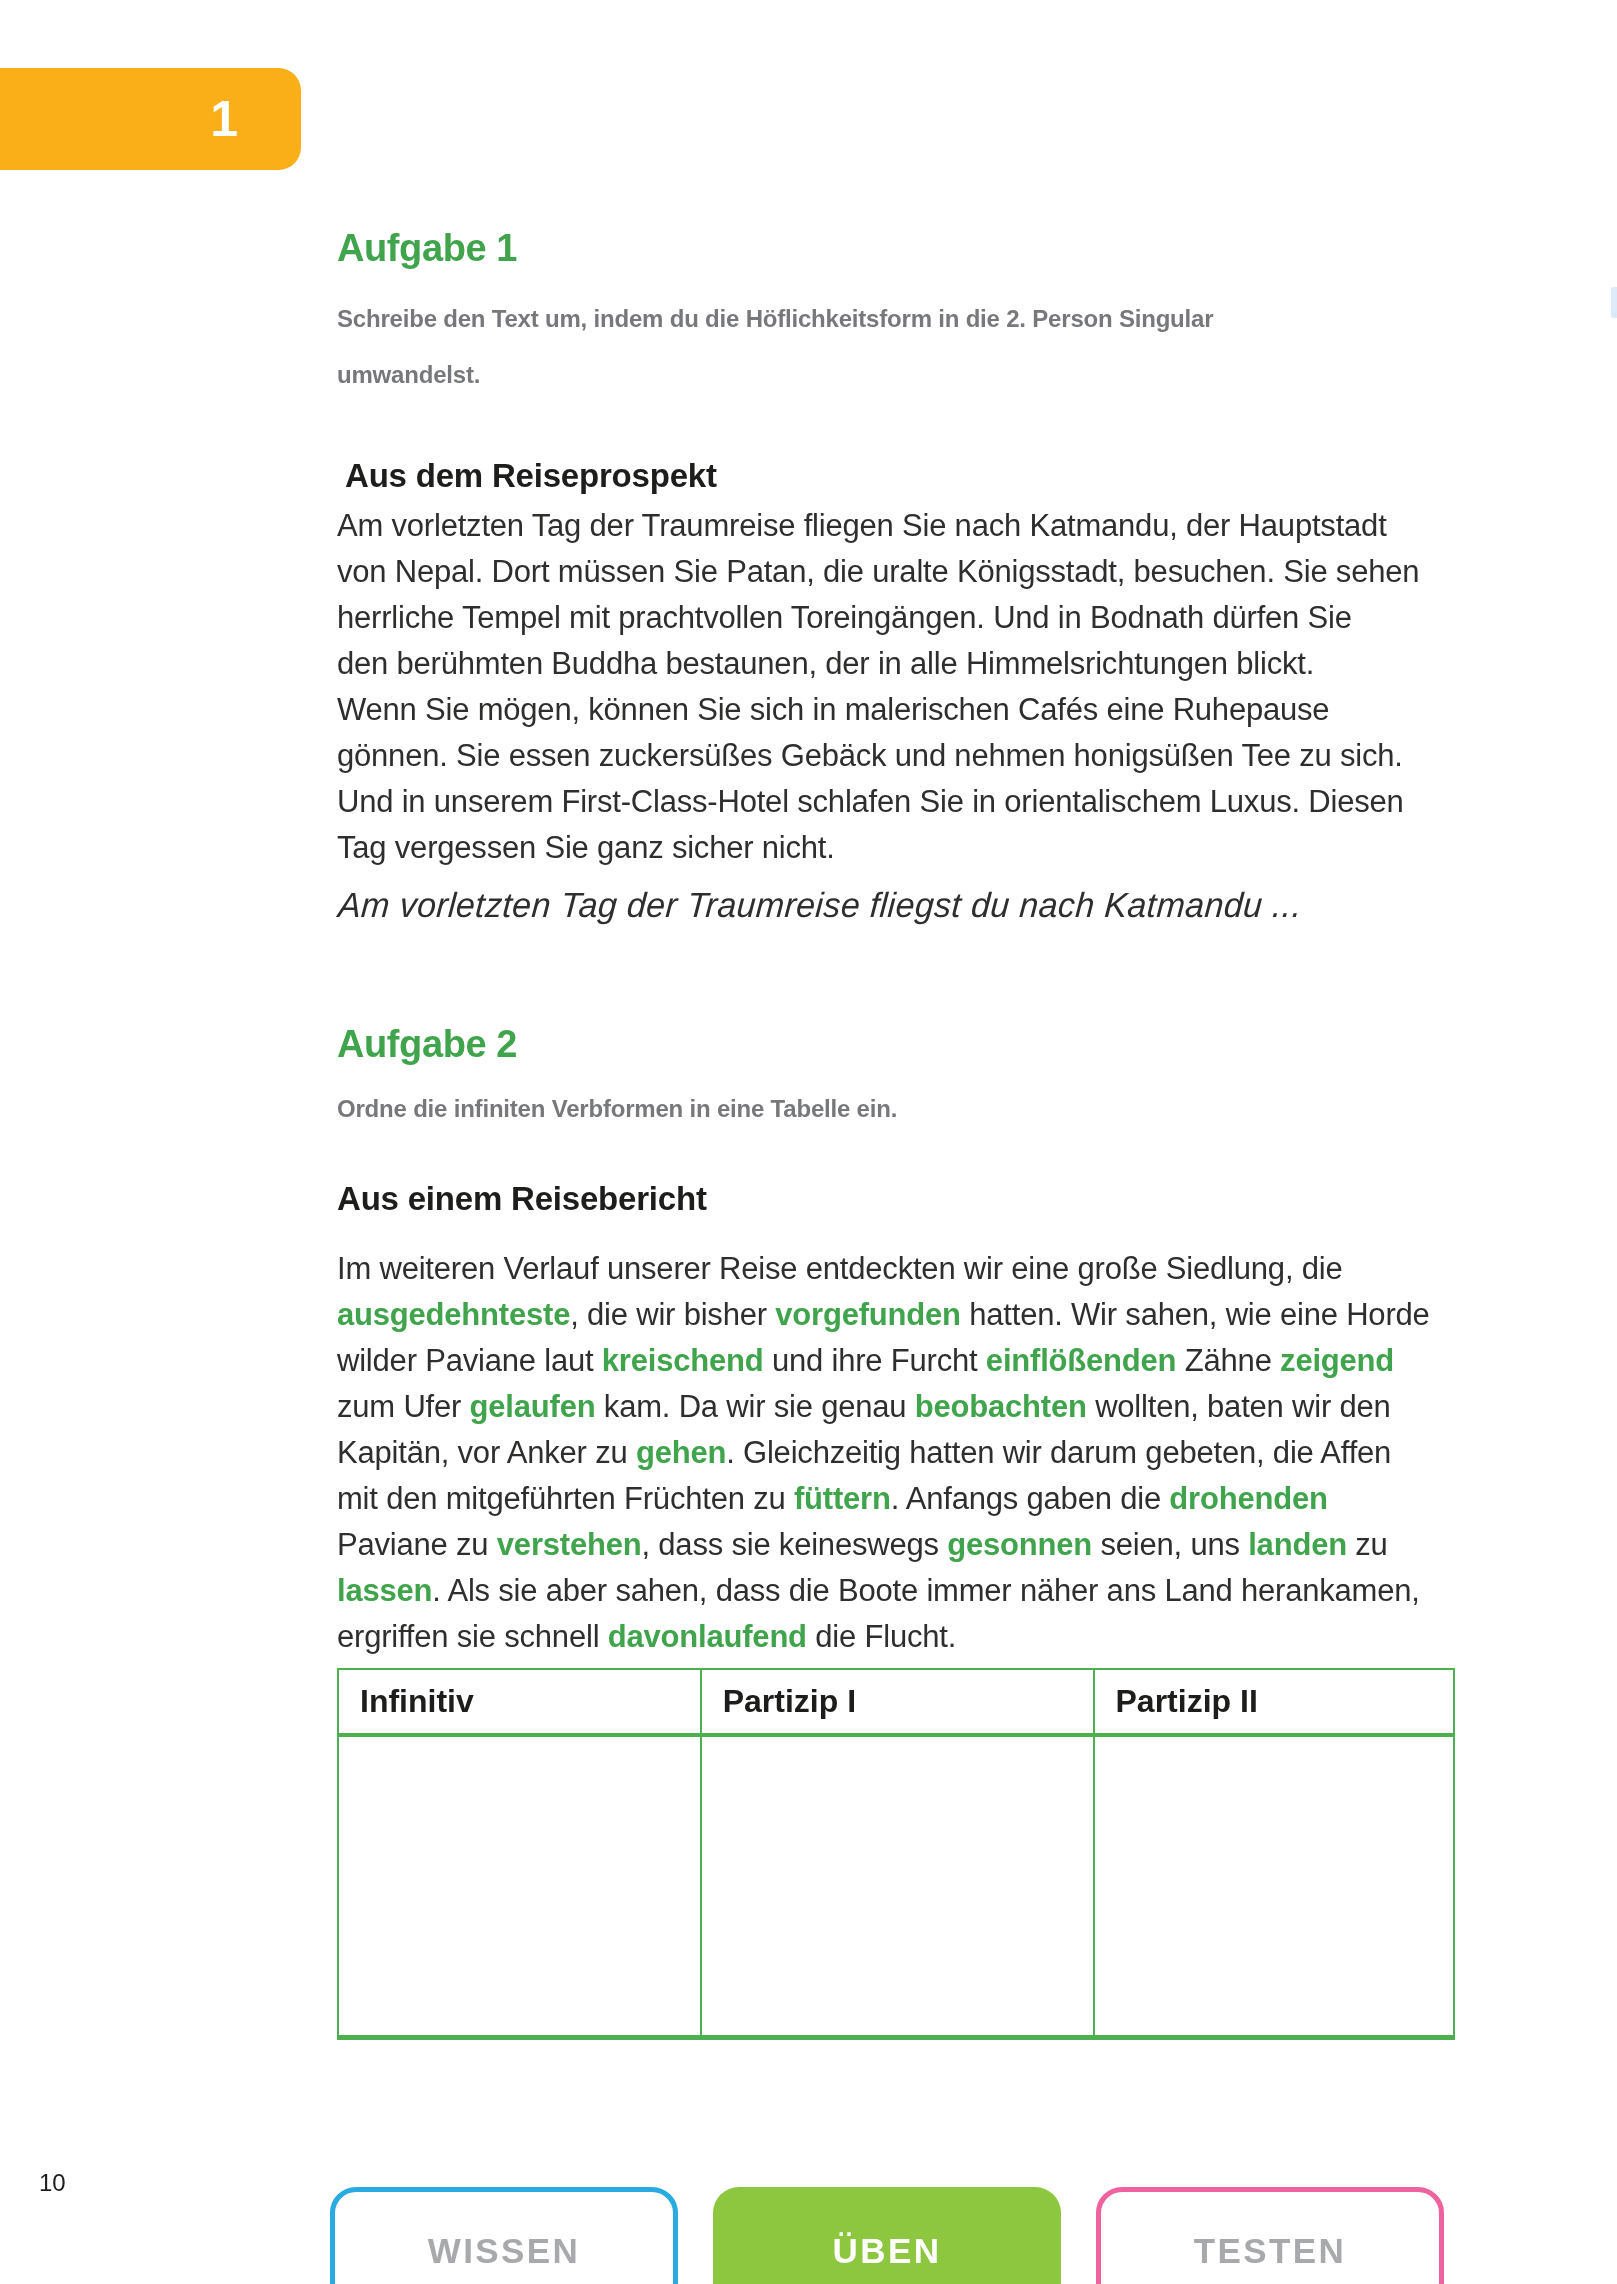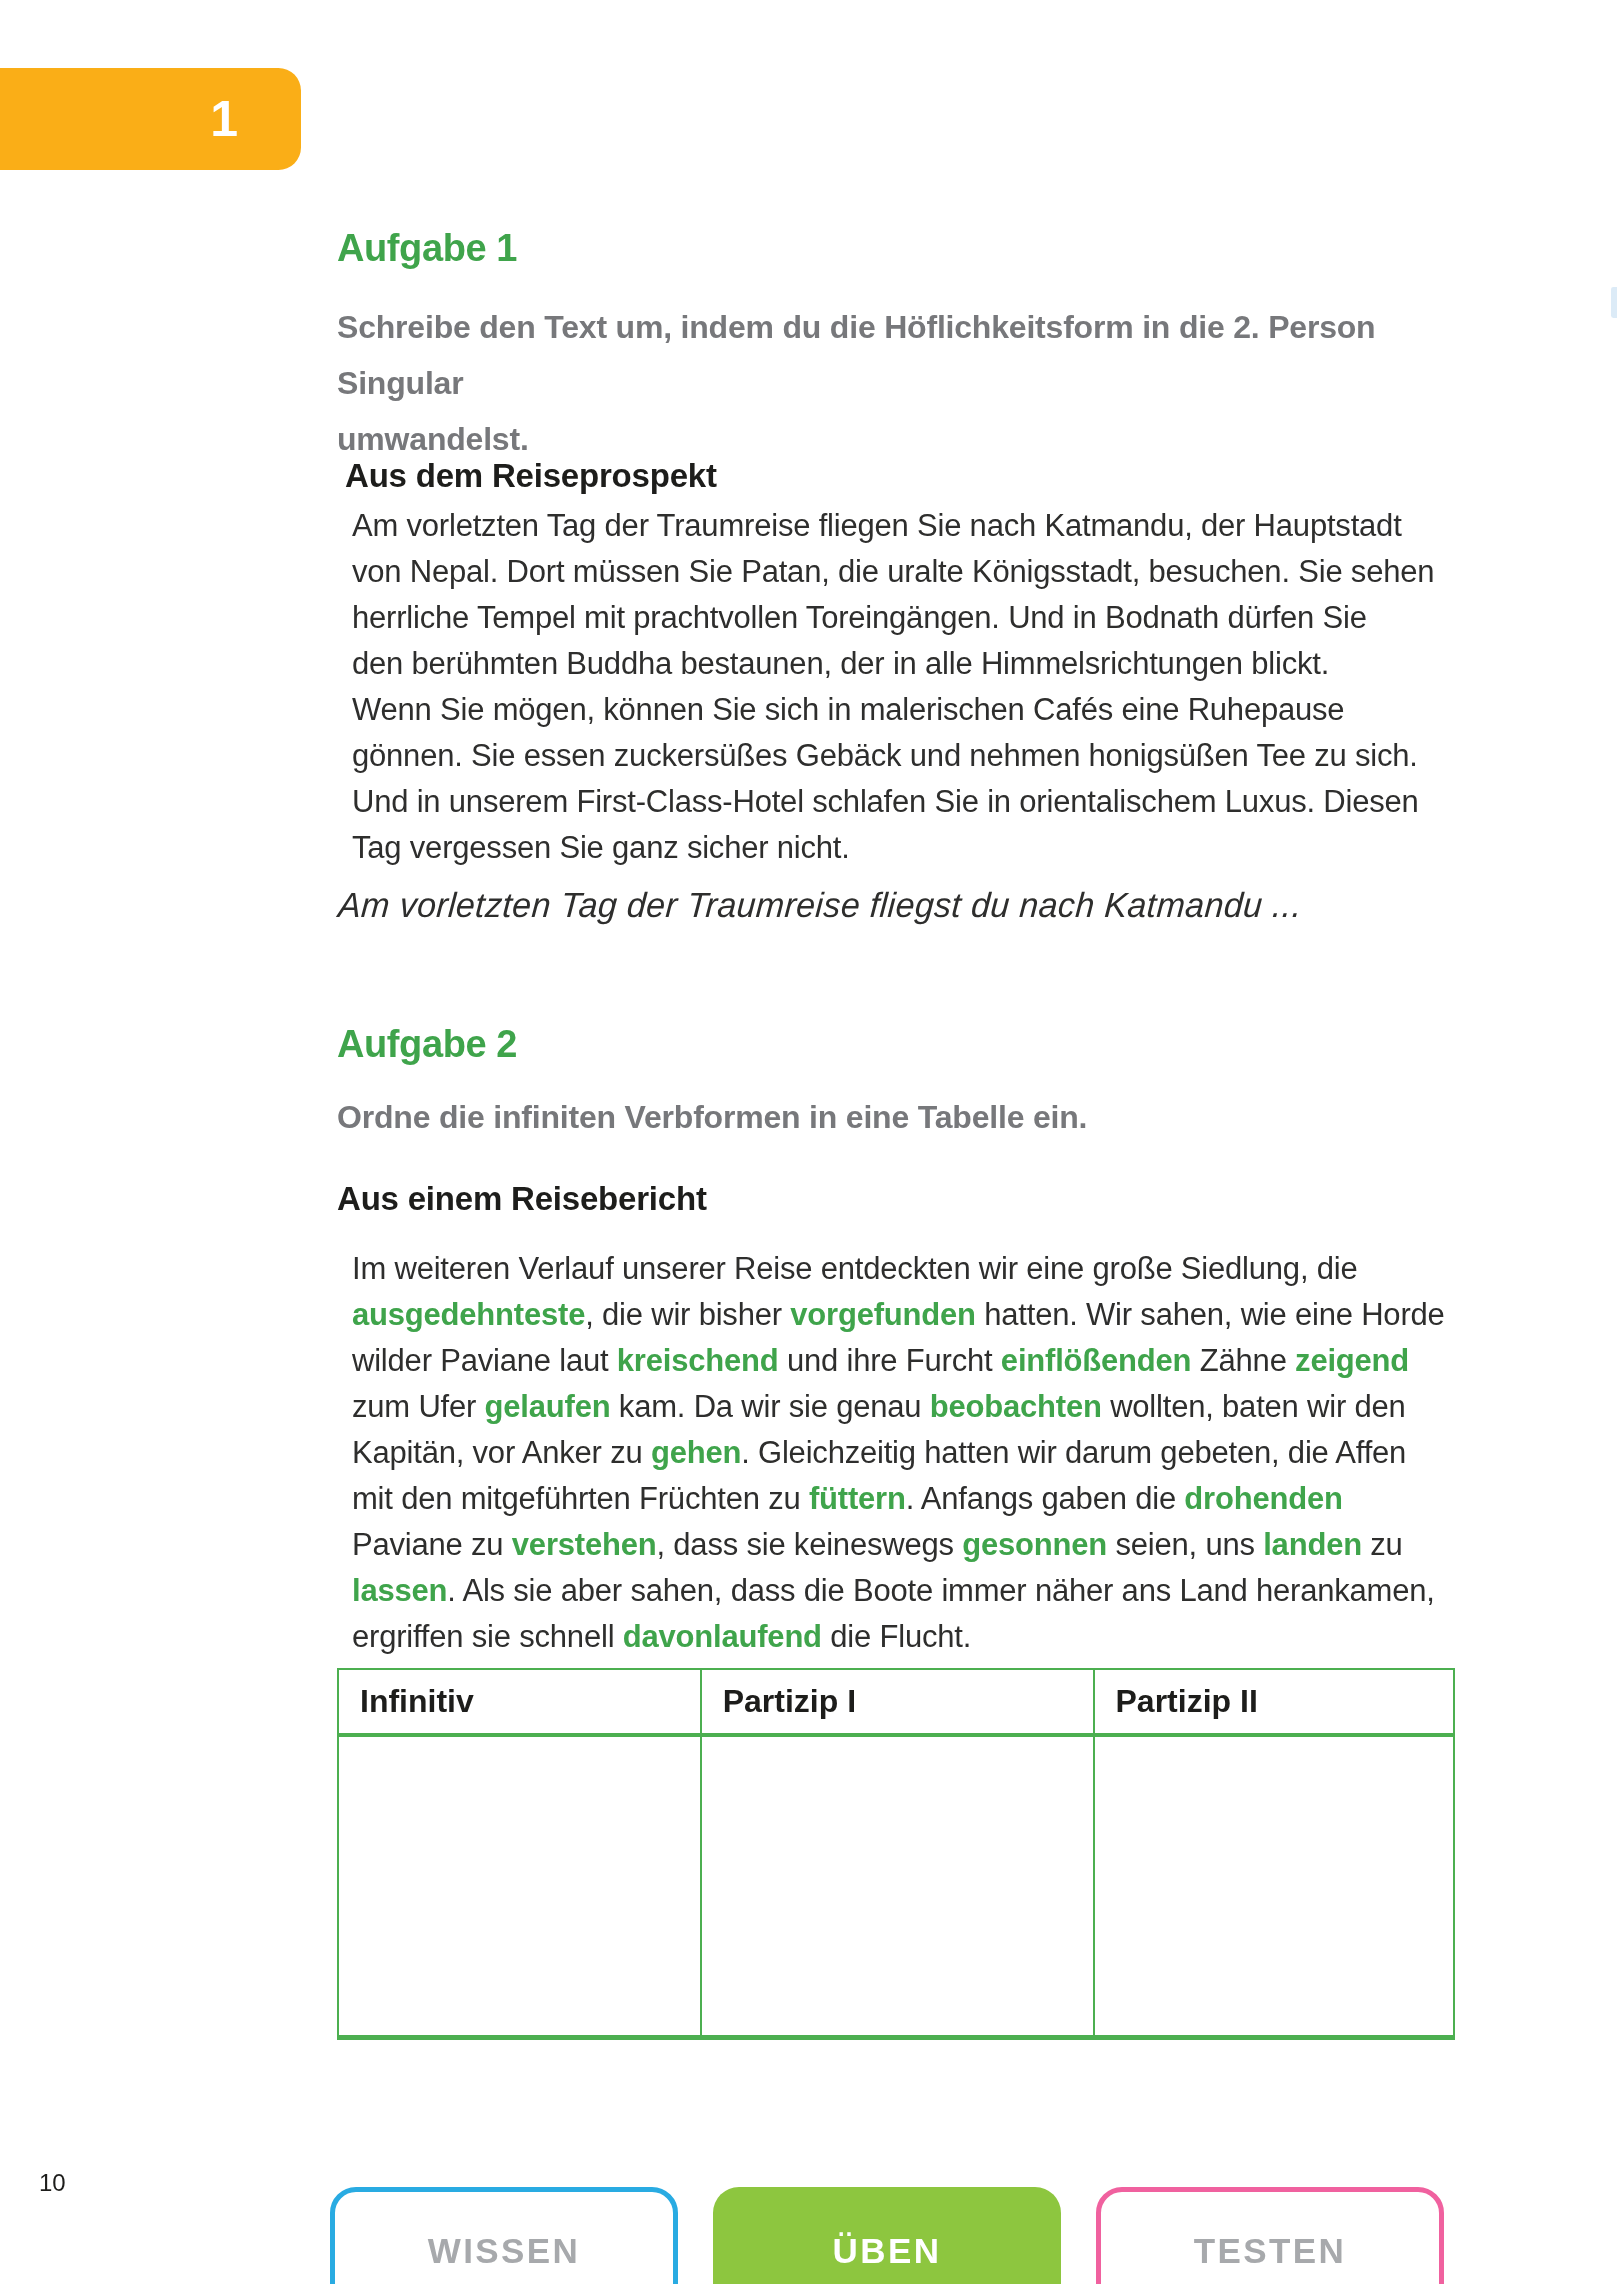--- a/index.html
+++ b/index.html
@@ -34,30 +34,30 @@
 
   .content { position: absolute; left: 337px; top: 0; width: 1118px; }
 
   .task-heading {
     position: absolute; left: 0;
     font-size: 38px; font-weight: bold; color: #3FA44B;
     letter-spacing: -0.4px; white-space: nowrap;
   }
   .instruction {
     position: absolute; left: 0; width: 1128px;
-    font-size: 32px; font-weight: bold; color: #77787b;
+    font-size: 24px; font-weight: bold; color: #77787b;
     line-height: 56px; letter-spacing: -0.2px;
   }
   .source-title {
     position: absolute; left: 0;
     font-size: 33px; font-weight: bold; color: #1d1d1b;
     letter-spacing: -0.2px; white-space: nowrap;
   }
   .body-text {
-    position: absolute; left: 15px; width: 1152px;
+    position: absolute; left: 0; width: 1152px;
     font-size: 31px; color: #2e2e2d;
     line-height: 46px; letter-spacing: -0.2px;
     white-space: nowrap;
   }
   .body-text .gw { color: #3FA44B; font-weight: bold; }
   .answer-italic {
     position: absolute; left: 0;
     font-size: 35px; color: #2e2e2d;
     font-style: italic; font-weight: 300;
     transform: skewX(-4deg) scaleX(0.97);

